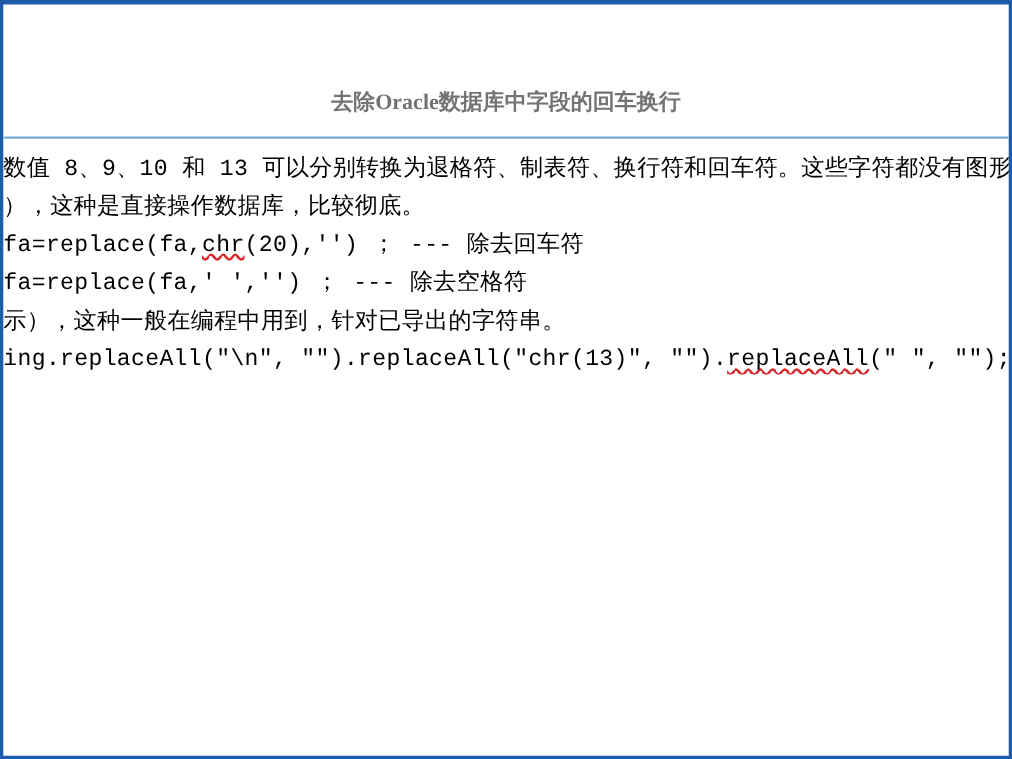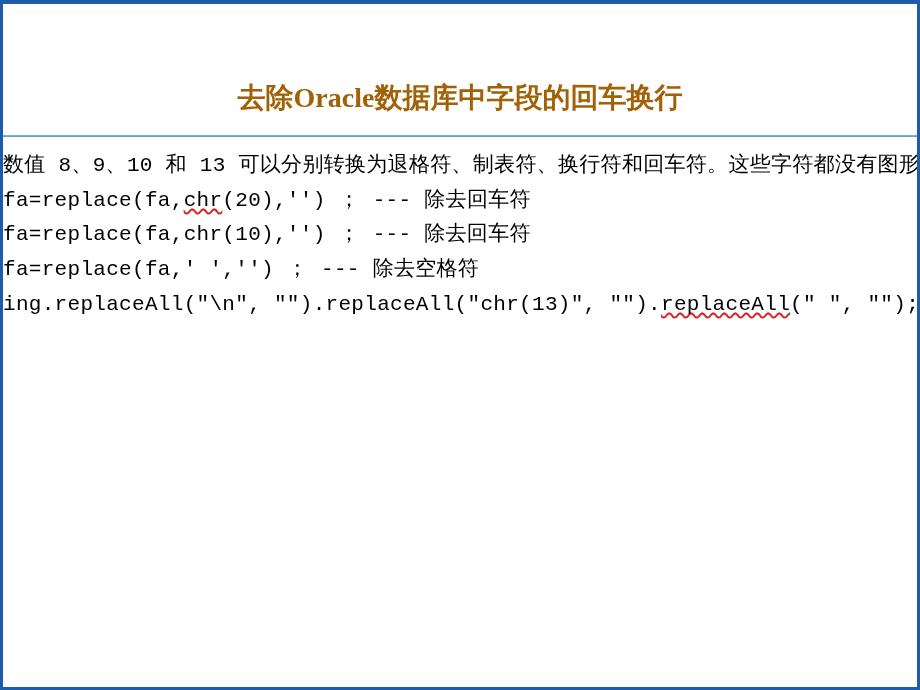--- a/index.html
+++ b/index.html
@@ -15,23 +15,23 @@
       border-top: 4px solid #1e5ba8;
       font-family: "SimSun", "宋体", serif;
       overflow: hidden;
       position: relative;
     }
     .content {
       padding-top: 75px;
     }
     .title {
       text-align: center;
-      font-size: 28px;
+      font-size: 20px;
       font-weight: bold;
-      color: #a16207;
+      color: #737373;
       margin-bottom: 18px;
       font-family: "SimSun", "宋体", serif;
     }
     .divider {
       width: 100%;
       height: 2px;
       background: linear-gradient(to bottom, #8ab8d8 0%, #5a9bc8 100%);
       margin-bottom: 12px;
     }
     .body-text {
@@ -53,18 +53,19 @@
     }
   </style>
 </head>
 <body>
 
 <div class="content">
   <h1 class="title">去除Oracle数据库中字段的回车换行</h1>
   <div class="divider"></div>
   <div class="body-text">
     <span class="line">数值 8、9、10 和 13 可以分别转换为退格符、制表符、换行符和回车符。这些字符都没有图形表示，但</span>
+    <span class="line">），这种是直接操作数据库，比较彻底。</span>
     <span class="line"><span>fa=replace(fa,</span><span class="wavy-red">chr</span><span>(20),'') ； --- 除去回车符</span></span>
-    <span class="line">fa=replace(fa,chr(10),'') ； --- 除去回车符</span>
     <span class="line">fa=replace(fa,' ','') ； --- 除去空格符</span>
+    <span class="line">示），这种一般在编程中用到，针对已导出的字符串。</span>
     <span class="line"><span>ing.replaceAll("\n", "").replaceAll("chr(13)", "").</span><span class="wavy-red">replaceAll</span><span>(" ", "");</span></span>
   </div>
 </div>
 
 </body></html>

